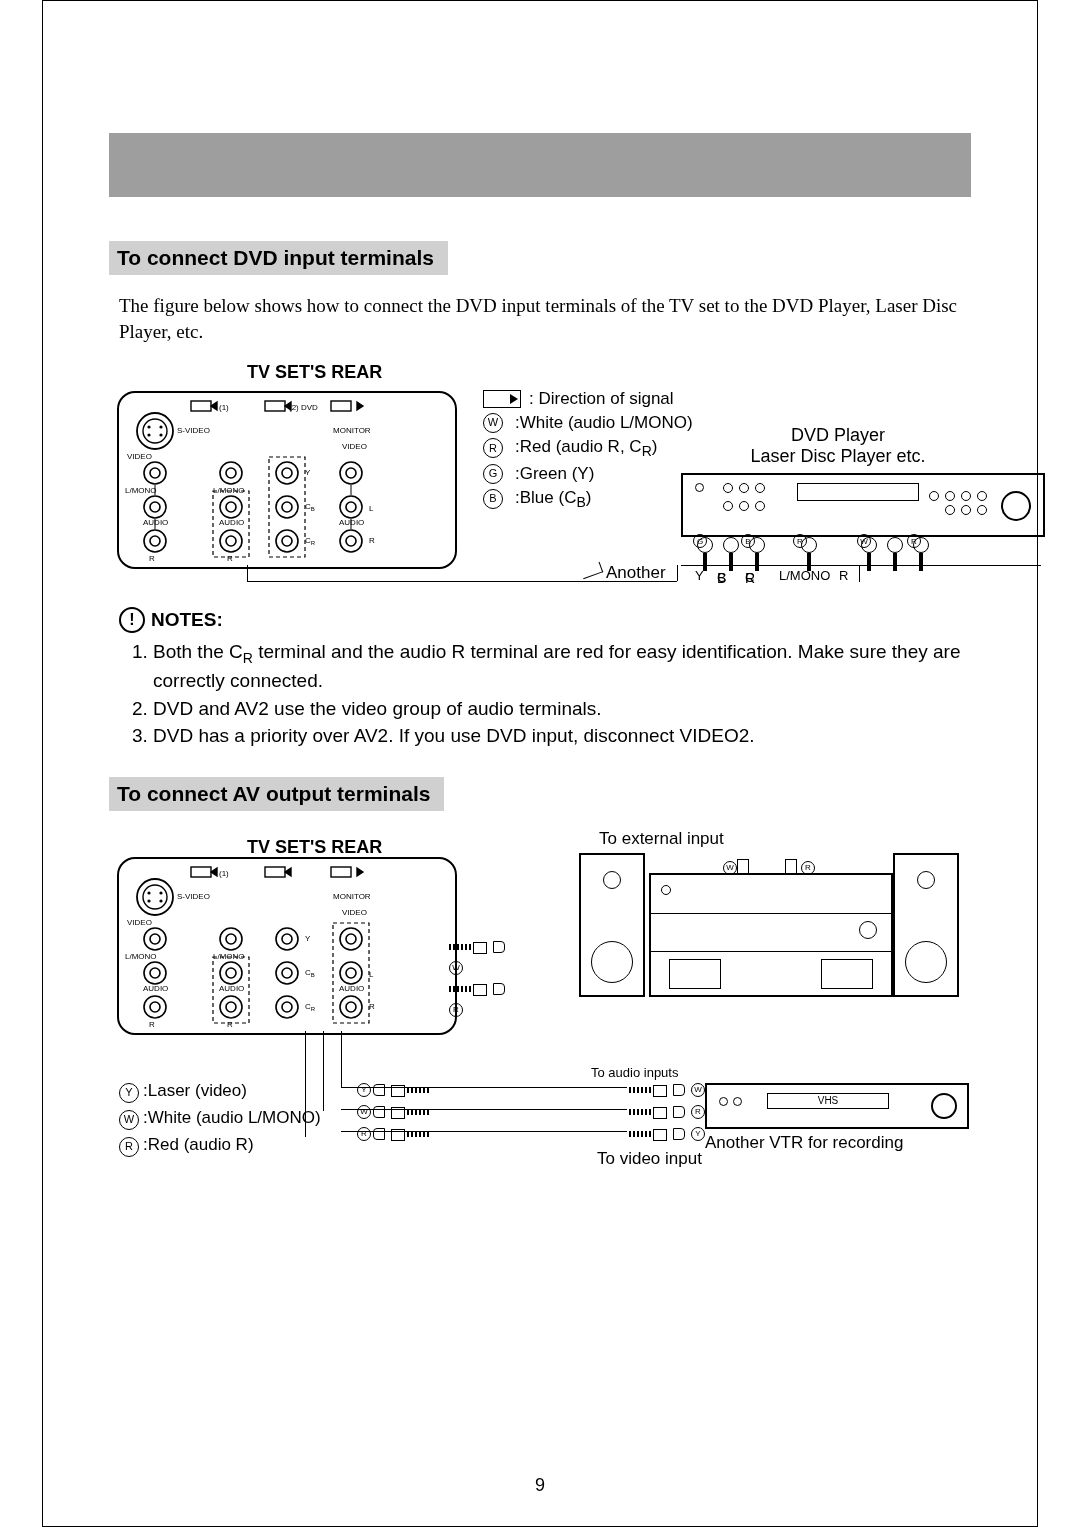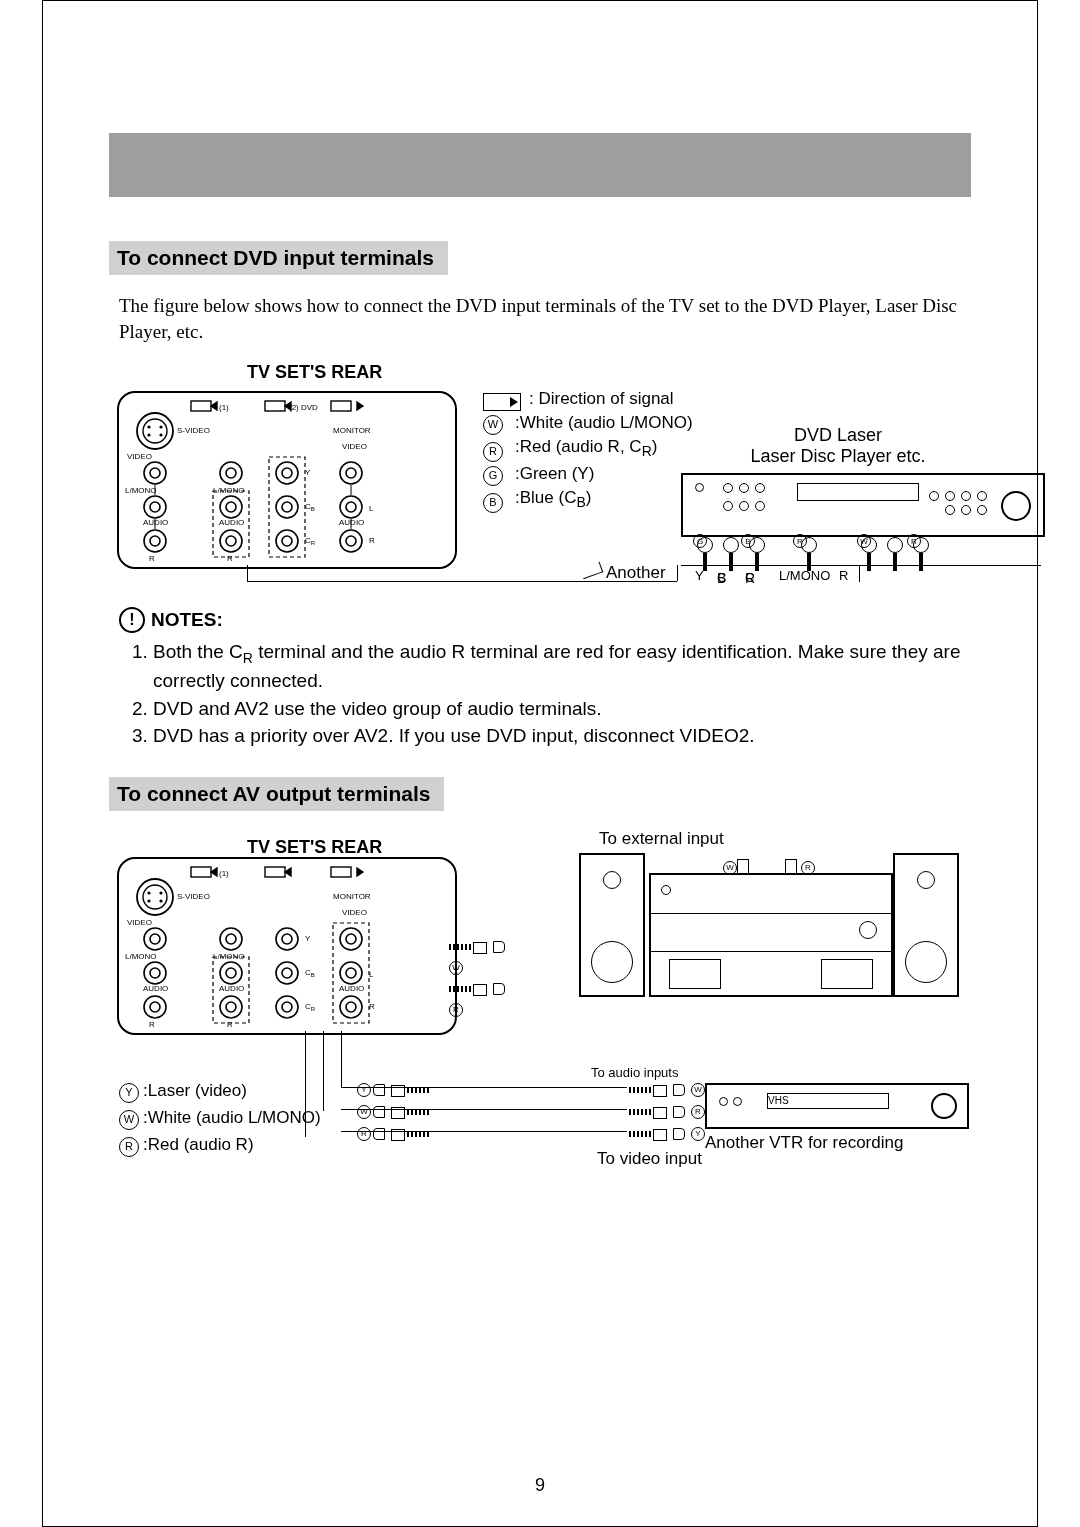--- a/index.html
+++ b/index.html
@@ -6,21 +6,21 @@
   .page{width:996px;min-height:1527px;margin:0 auto;position:relative;box-sizing:border-box;padding:36px 66px 40px 66px;border:1px solid #000;}
   .topband{height:64px;background:#9e9e9e;margin:96px 0 44px 0;}
   .section-title{display:inline-block;background:#d0d0d0;font-weight:bold;font-size:21px;padding:5px 14px 5px 8px;margin:0 0 18px 0;}
   .body-text{font-size:19px;line-height:1.35;margin:0 0 18px 10px;font-family:Liberation Serif, serif;}
   .sub{font-size:14px;vertical-align:sub;}
   .panel-label{font-weight:bold;font-size:18px;margin:0 0 4px 138px;}
   .figure{position:relative;height:200px;border:0;margin-bottom:20px;}
   .rear-box{position:absolute;left:8px;top:4px;width:336px;height:174px;border:2px solid #000;border-radius:18px;}
   .rear-box svg{width:336px;height:174px;display:block;}
   .right-col{position:absolute;left:374px;top:0;width:560px;}
-  .sig-row{font-size:17px;line-height:1.4;display:flex;align-items:flex-end;gap:8px;}
+  .sig-row{font-size:17px;line-height:1.4;display:flex;align-items:center;gap:8px;}
   .arrow-box{width:34px;height:16px;border:1.5px solid #000;display:flex;align-items:center;justify-content:flex-end;padding-right:2px;}
   .arrow-box::after{content:"";width:0;height:0;border-left:8px solid #000;border-top:5px solid transparent;border-bottom:5px solid transparent;}
   .circ{display:inline-flex;width:18px;height:18px;border:1.5px solid #000;border-radius:50%;align-items:center;justify-content:center;font-size:11px;margin-right:4px;}
   .dvd-player-label{position:absolute;left:594px;top:38px;font-size:18px;text-align:center;width:270px;}
   .player-box{position:absolute;left:572px;top:86px;width:360px;height:60px;border:2px solid #000;}
   .player-box .row{display:flex;gap:6px;align-items:center;}
   .player-box .dot{width:8px;height:8px;border:1px solid #000;border-radius:50%;}
   .player-box .knob{width:26px;height:26px;border:2px solid #000;border-radius:50%;}
   .conn-row{position:absolute;left:572px;top:150px;width:360px;height:40px;}
   .conn{position:absolute;top:0;width:20px;}
@@ -39,21 +39,21 @@
   .stereo .spk{position:absolute;top:0;width:62px;height:140px;border:2px solid #000;}
   .stereo .spk.l{left:0;} .stereo .spk.r{right:0;}
   .stereo .spk .bigc{position:absolute;bottom:12px;left:50%;transform:translateX(-50%);width:40px;height:40px;border:1.5px solid #000;border-radius:50%;}
   .stereo .spk .smc{position:absolute;top:16px;left:50%;transform:translateX(-50%);width:16px;height:16px;border:1.5px solid #000;border-radius:50%;}
   .stereo .center{position:absolute;left:70px;top:20px;width:240px;height:120px;border:2px solid #000;}
   .stereo .center .shelf{position:absolute;left:0;right:0;border-top:1.5px solid #000;}
   .to-audio{position:absolute;left:482px;top:236px;font-size:13px;}
   .to-video{position:absolute;left:488px;top:320px;font-size:17px;}
   .vtr-label{position:absolute;left:596px;top:304px;font-size:17px;}
   .vtr-box{position:absolute;left:596px;top:254px;width:260px;height:42px;border:2px solid #000;}
-  .vtr-box .slot{position:absolute;left:60px;top:8px;width:120px;height:14px;border:1.5px solid #000;font-size:10px;line-height:14px;}
+  .vtr-box .slot{position:absolute;left:60px;top:8px;width:120px;height:14px;border:1.5px solid #000;font-size:10px;text-align:center;line-height:14px;}
   .vtr-box .kn{position:absolute;right:10px;top:8px;width:22px;height:22px;border:2px solid #000;border-radius:50%;}
   .vtr-box .d1{position:absolute;left:12px;top:12px;width:7px;height:7px;border:1.5px solid #000;border-radius:50%;}
   .vtr-box .d2{position:absolute;left:26px;top:12px;width:7px;height:7px;border:1.5px solid #000;border-radius:50%;}
   .legend2{position:absolute;left:10px;top:248px;font-size:17px;line-height:1.6;}
   .cable-plug{display:inline-block;width:42px;height:12px;position:relative;}
   .cable-plug::before{content:"";position:absolute;left:0;top:3px;width:24px;height:6px;background:repeating-linear-gradient(90deg,#000,#000 2px,transparent 2px,transparent 4px);}
   .cable-plug::after{content:"";position:absolute;left:24px;top:1px;width:12px;height:10px;border:1.5px solid #000;}
   .cable-tip{display:inline-block;width:10px;height:10px;border:1.5px solid #000;border-radius:0 4px 4px 0;vertical-align:1px;}
   .plugs-col{position:absolute;}
   .plugs-col .prow{display:flex;align-items:center;gap:2px;margin-bottom:8px;}
@@ -179,21 +179,21 @@
           <span class="circ">G</span>
           <span>:Green (Y)</span>
         </div>
       <div class="sig-row">
           <span class="circ">B</span>
           <span><span>:Blue (C</span><span class="sub">B</span><span>)</span></span>
         </div>
     </div>
 
     <div class="dvd-player-label">
-      <div>DVD Laser</div>
+      <div>DVD Player</div>
       <div>Laser Disc Player etc.</div>
     </div>
 
     <div class="player-box">
       <div style="position:absolute;left:12px;top:8px;" class="row">
           <div style="width:7px;height:7px;border:1px solid #000;border-radius:50%;"></div>
         </div>
       <div style="position:absolute;left:40px;top:8px;" class="row">
           <div class="dot"></div>
           <div class="dot"></div>

